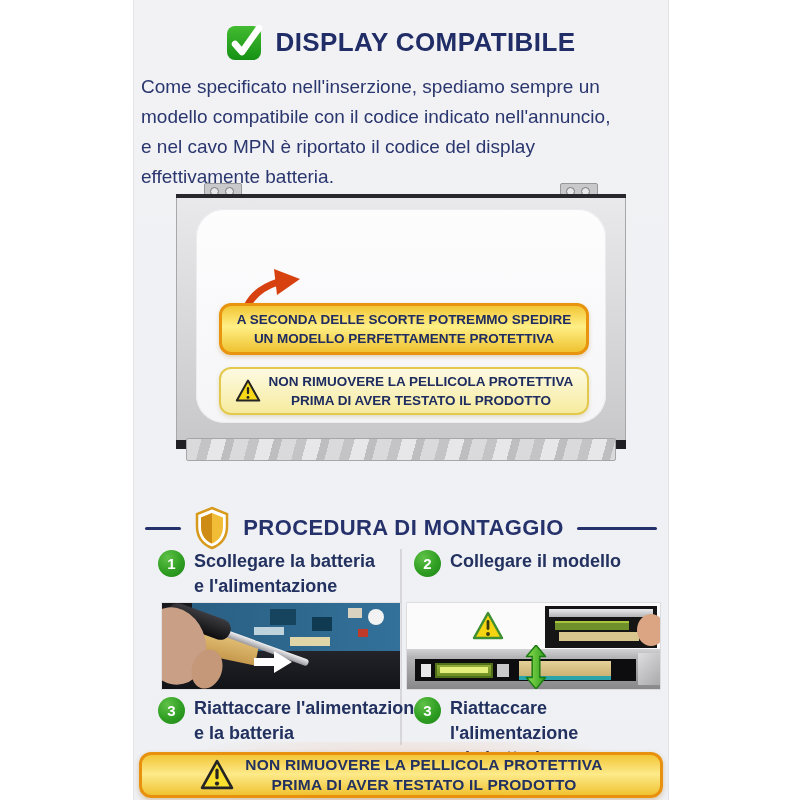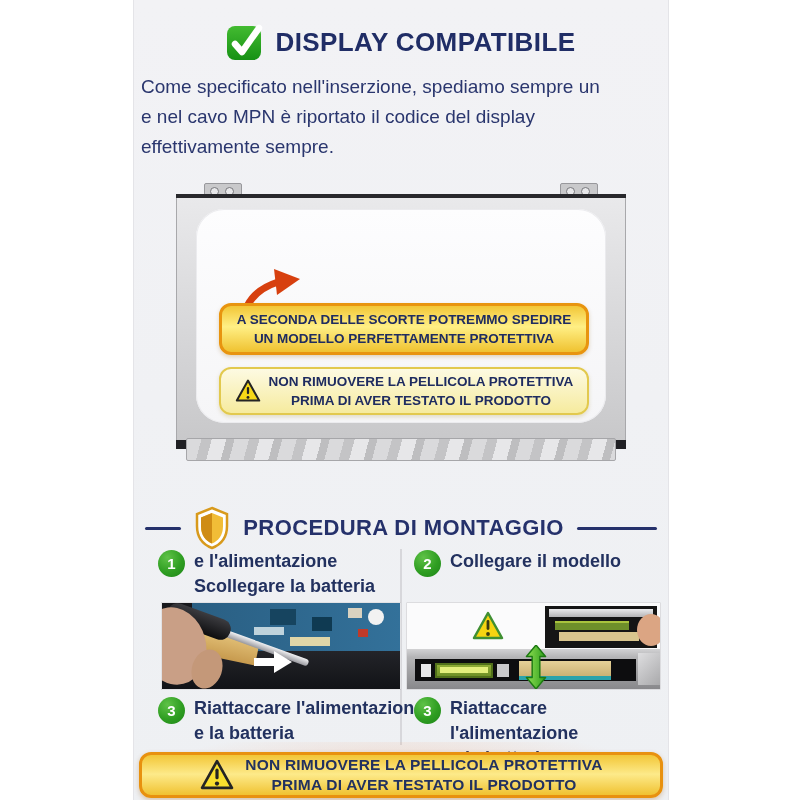--- a/index.html
+++ b/index.html
@@ -116,22 +116,23 @@
           </linearGradient>
         </defs>
         <rect x="0" y="2" width="34" height="34" rx="8" fill="url(#gchk)"></rect>
         <path d="M8 20 L15 28 L32 4" fill="none" stroke="#ffffff" stroke-width="6.5" stroke-linecap="round" stroke-linejoin="round"></path>
       </svg>
       <span class="title">DISPLAY COMPATIBILE</span>
     </div>
 
     <div class="abs intro">
       <div>Come specificato nell'inserzione, spediamo sempre un</div>
+      <div>modello compatibile con il codice indicato nell'annuncio,</div>
       <div>e nel cavo MPN è riportato il codice del display</div>
-      <div>effettivamente sempre.</div>
+      <div>effettivamente batteria.</div>
     </div>
 
     <div class="abs panel">
       <div class="bracket" style="left:28px;">
         <span class="screw" style="left:5px;"></span>
         <span class="screw" style="left:20px;"></span>
       </div>
       <div class="bracket" style="right:28px;">
         <span class="screw" style="left:5px;"></span>
         <span class="screw" style="left:20px;"></span>
@@ -175,22 +176,22 @@
       </svg>
       <span class="proc-title">PROCEDURA DI MONTAGGIO</span>
       <span class="rule rule-r"></span>
     </div>
 
     <div class="abs divider-v"></div>
 
     <div class="abs step" style="left:24px;top:549px;">
       <span class="step-num">1</span>
       <span class="step-text">
+        <div>Scollegare la batteria</div>
         <div>e l'alimentazione</div>
-        <div>Scollegare la batteria</div>
       </span>
     </div>
 
     <div class="abs step" style="left:280px;top:549px;">
       <span class="step-num">2</span>
       <span class="step-text">
         <div>Collegare il modello</div>
       </span>
     </div>
 

